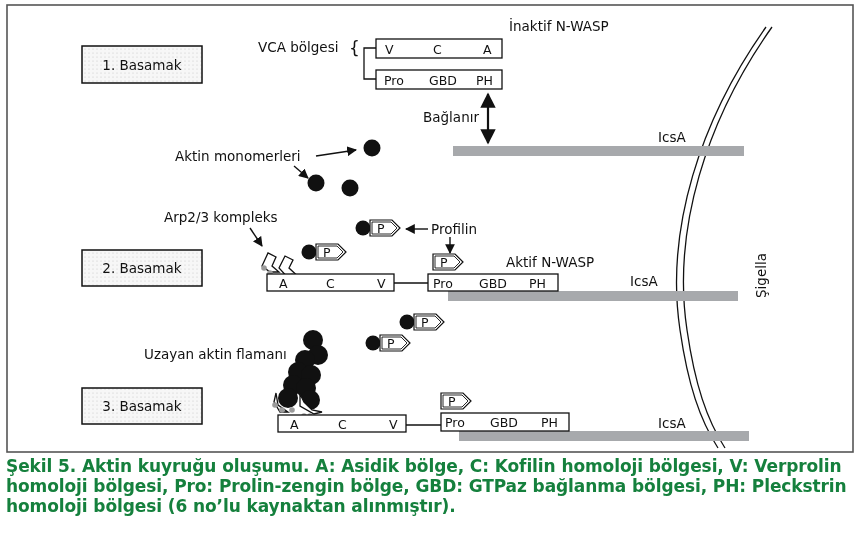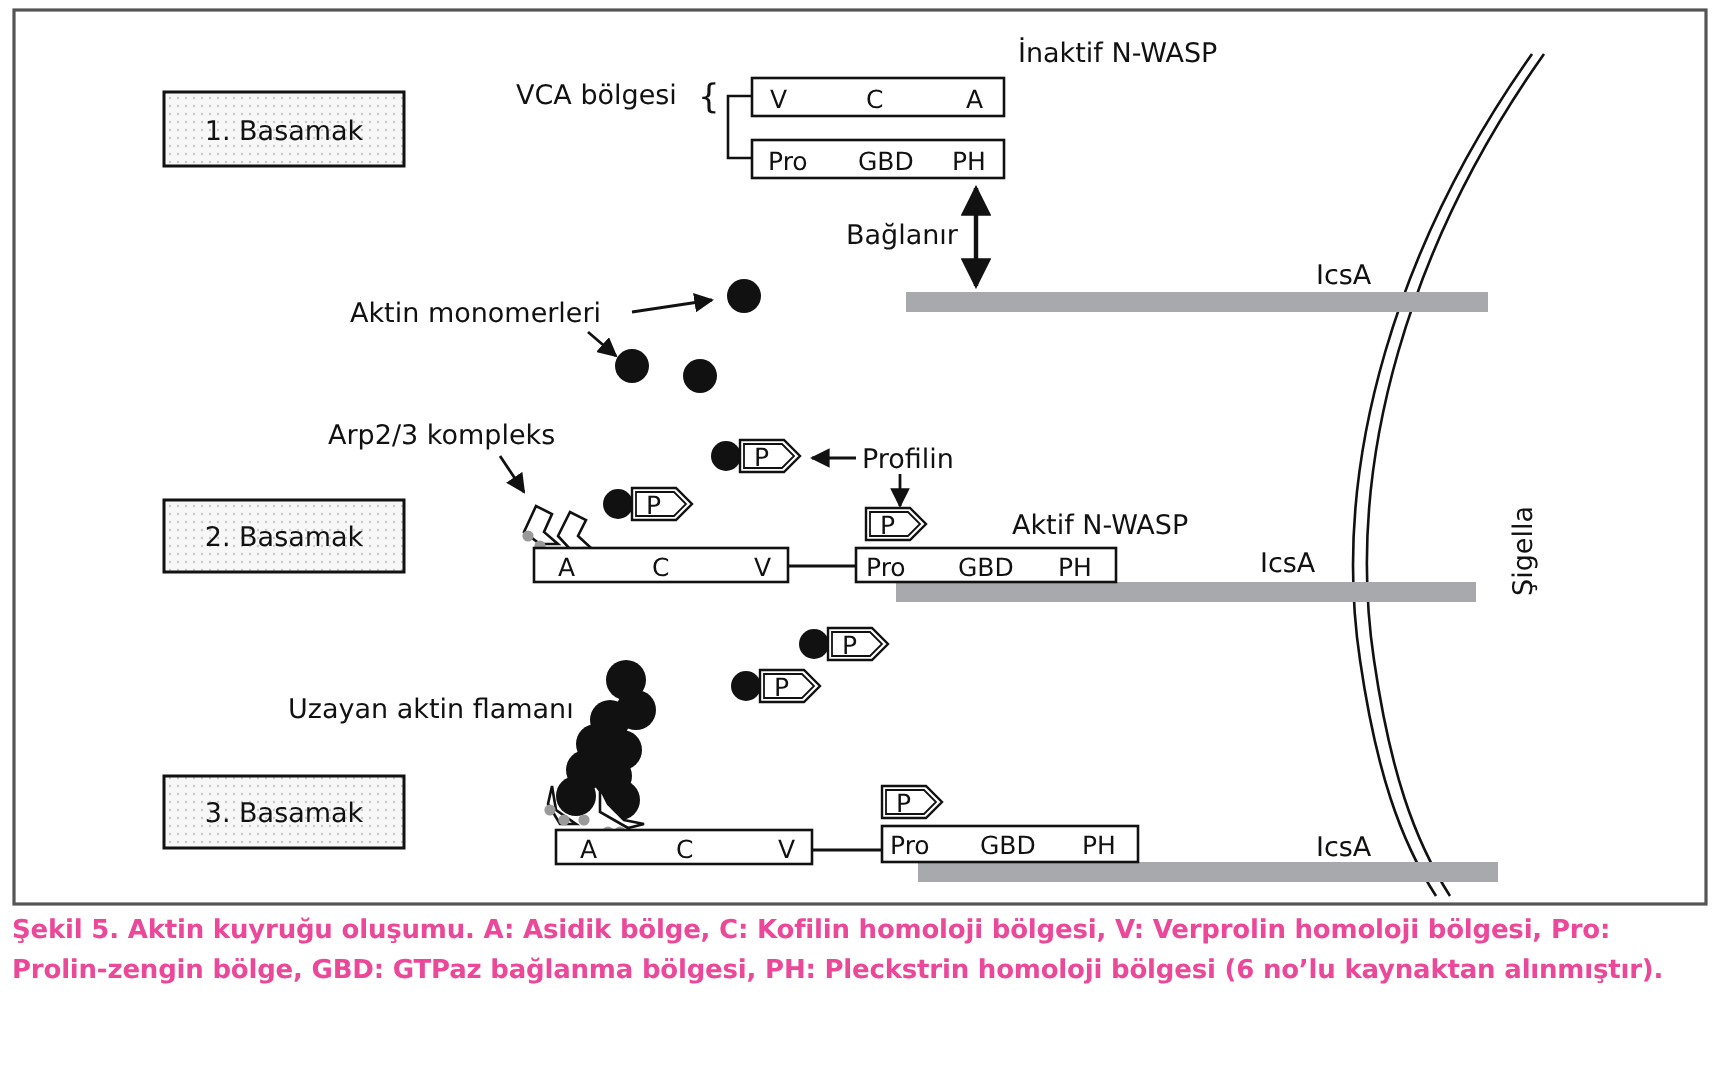--- a/index.html
+++ b/index.html
@@ -1,21 +1,21 @@
 <!DOCTYPE html>
 <html><head>
 <meta charset="utf-8">
 <style>
   html, body { margin: 0; padding: 0; background: #ffffff; }
   body { width: 860px; height: 539px; position: relative; overflow: hidden; font-family: "DejaVu Sans", sans-serif; }
   #figure { position: absolute; left: 0; top: 0; width: 860px; height: 456px; }
   #caption {
     position: absolute; left: 6px; top: 456px; width: 850px;
-    font-family: "DejaVu Sans", sans-serif; font-weight: bold; font-size: 13px;
-    line-height: 20px; color: #ec4899; letter-spacing: -0.1px;
+    font-family: "DejaVu Sans", sans-serif; font-weight: bold; font-size: 17px;
+    line-height: 20px; color: #15803d; letter-spacing: -0.1px;
   }
   svg text { font-family: "DejaVu Sans", sans-serif; fill: #111; }
   .lbl { font-size: 13.5px; }
   .dom { font-size: 12.5px; }
   .step { font-size: 13.5px; }
 </style>
 </head>
 <body>
 
 <svg id="figure" viewBox="0 0 860 456" xmlns="http://www.w3.org/2000/svg">

